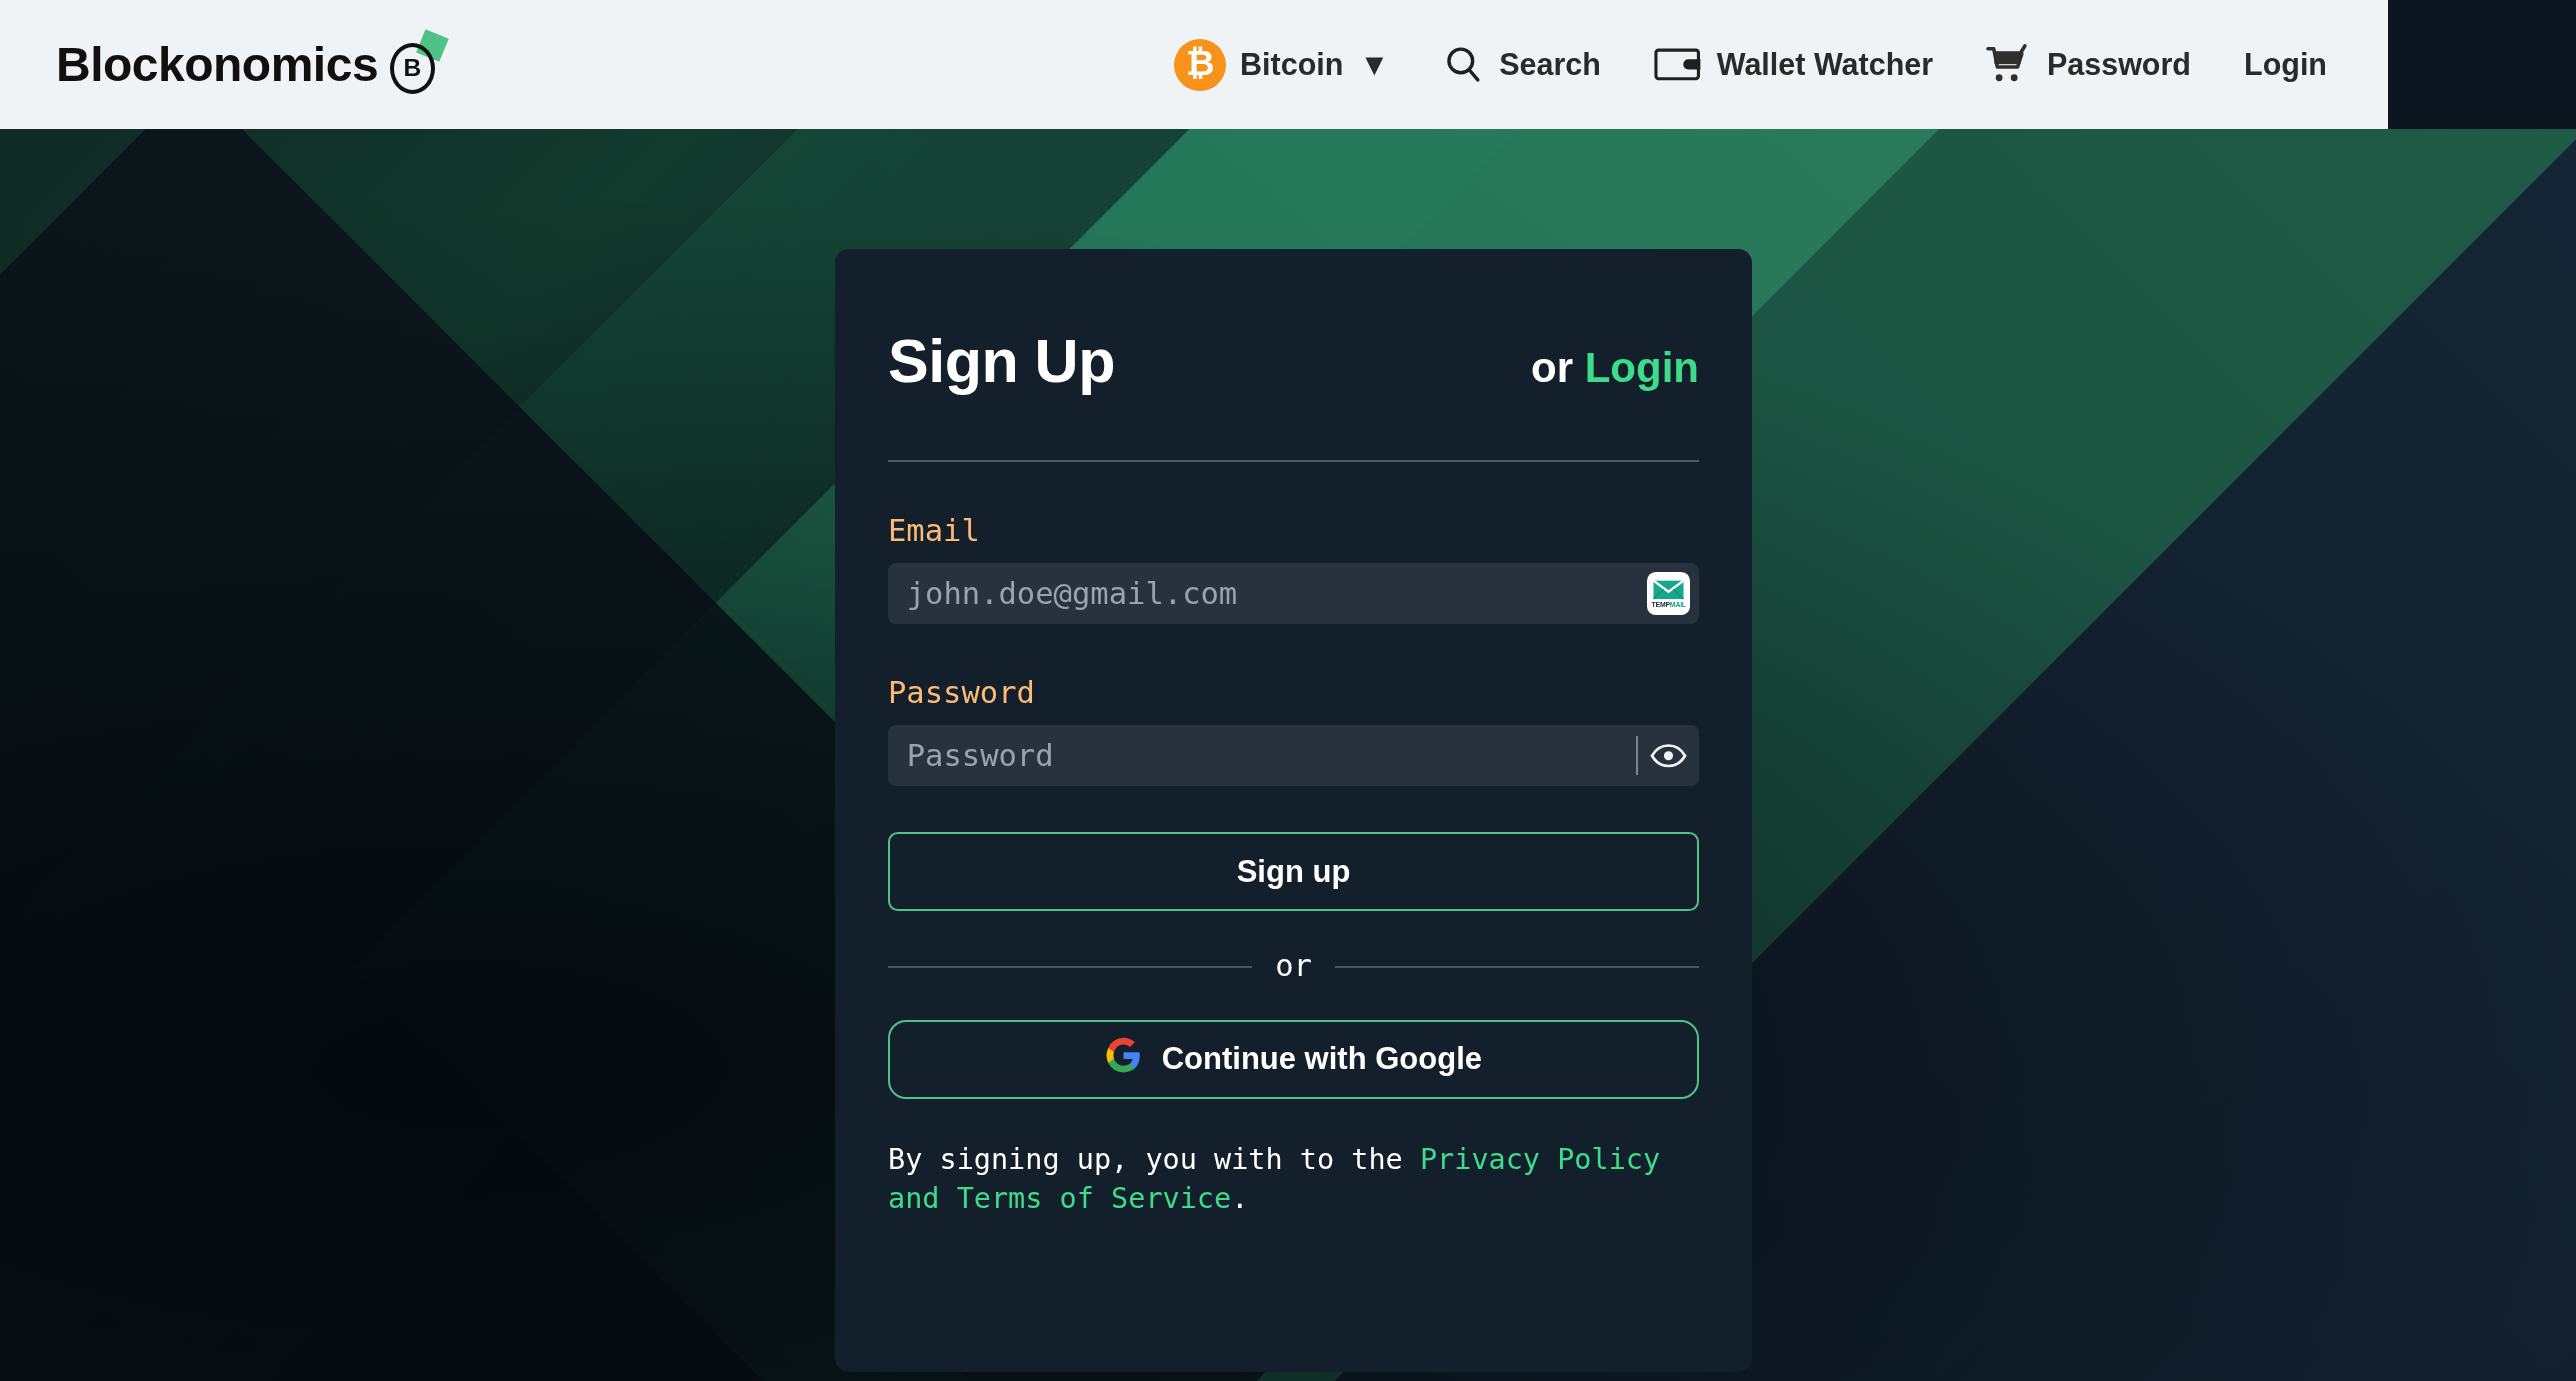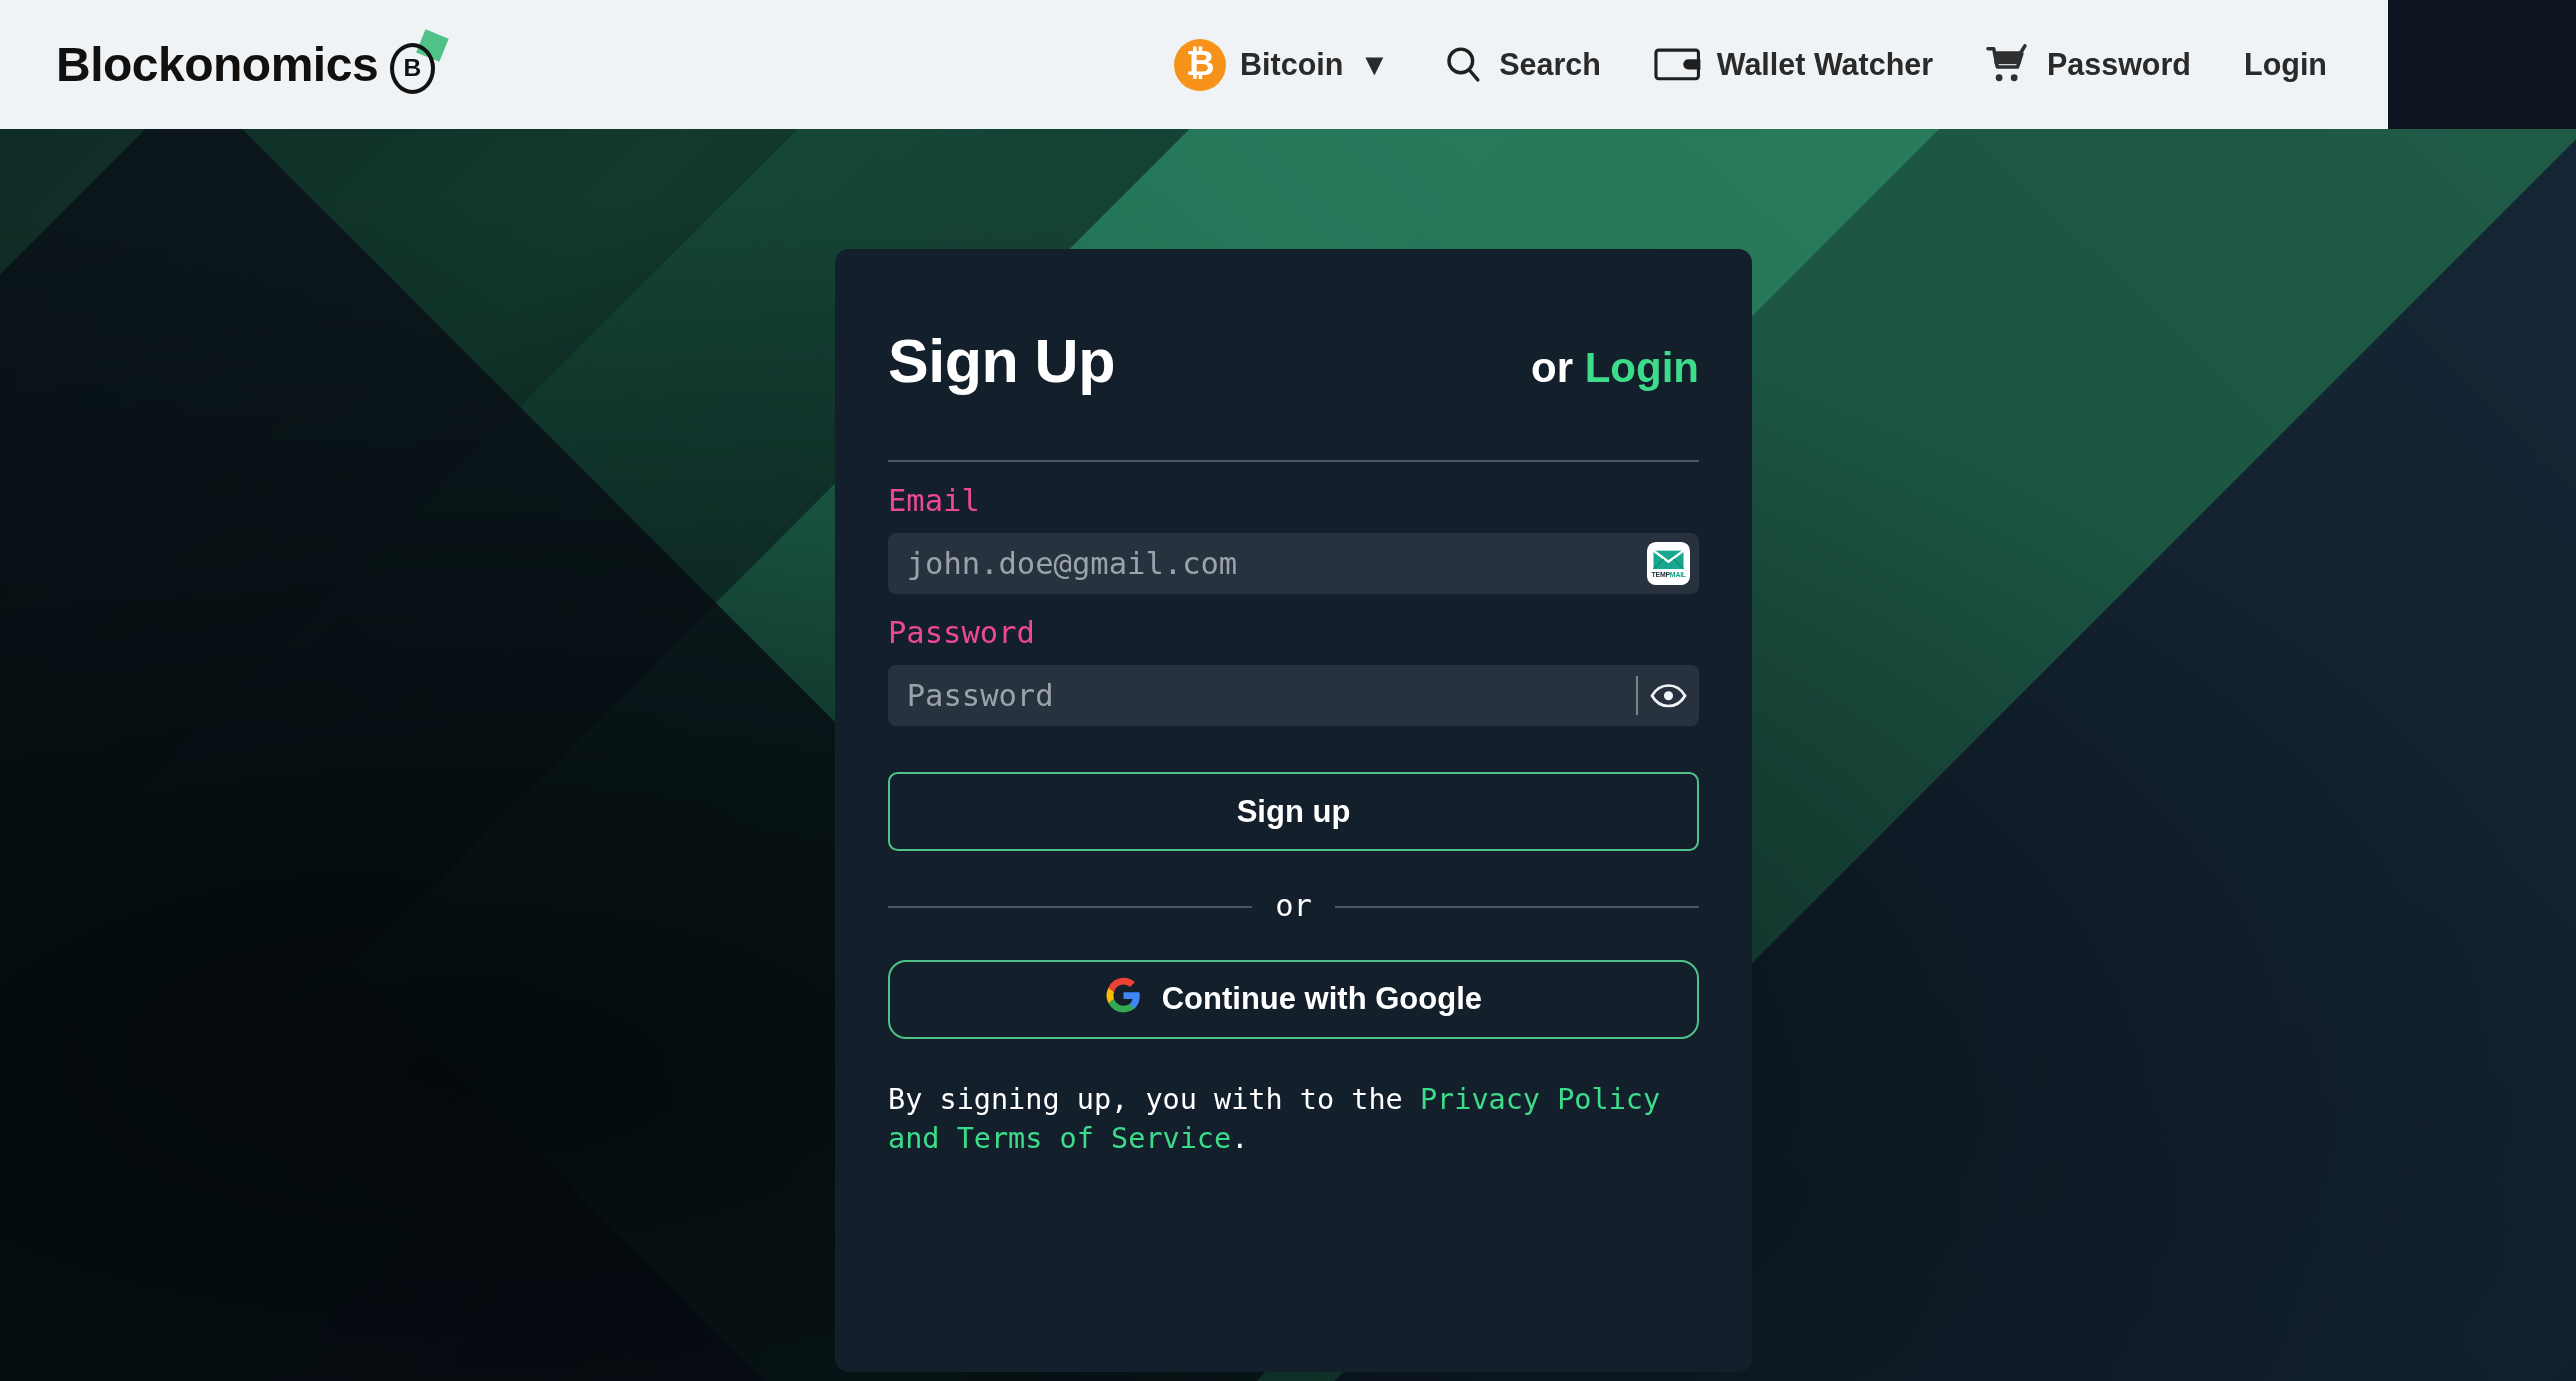--- a/index.html
+++ b/index.html
@@ -156,22 +156,22 @@
   .head-alt .link-green{ color:#3ddc8b; cursor:pointer; }
 
   .rule{
     height:2px; background:#57636f;
     margin-top:68px;
     opacity:.85;
   }
 
   .field-label{
     font-family:"DejaVu Sans Mono", monospace;
-    font-size:30.5px; color:#ec4899;
-    margin-top:24px; margin-bottom:16.7px;
+    font-size:30.5px; color:#fdba74;
+    margin-top:54px; margin-bottom:16.7px;
     line-height:1;
   }
 
   .input-wrap{
     position:relative;
     height:61px;
     background:#28323f;
     border-radius:7.9px;
     display:flex; align-items:center;
   }

